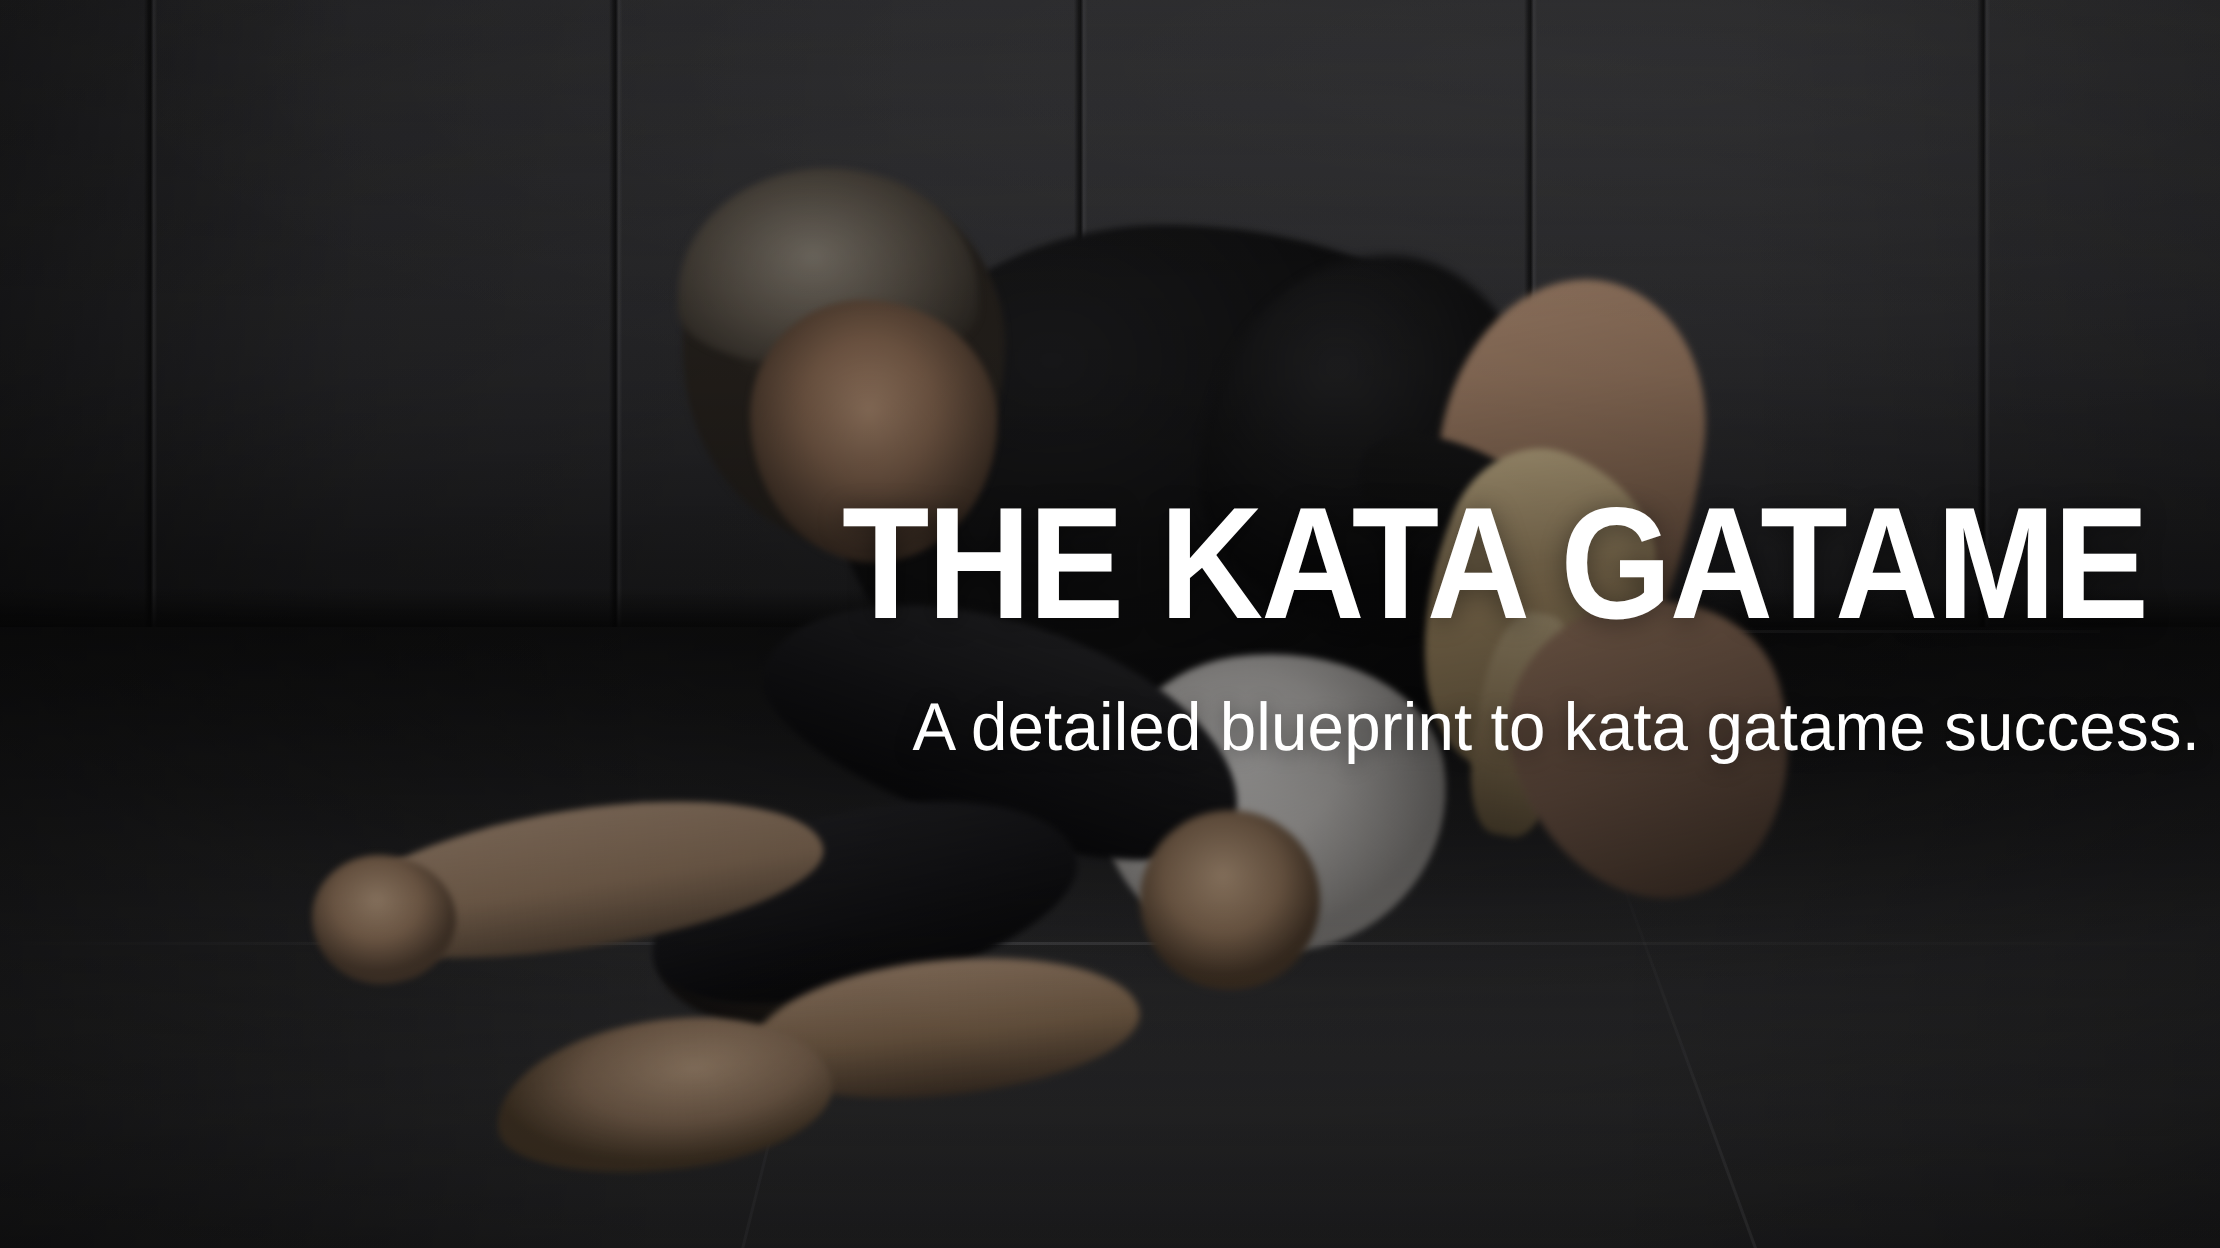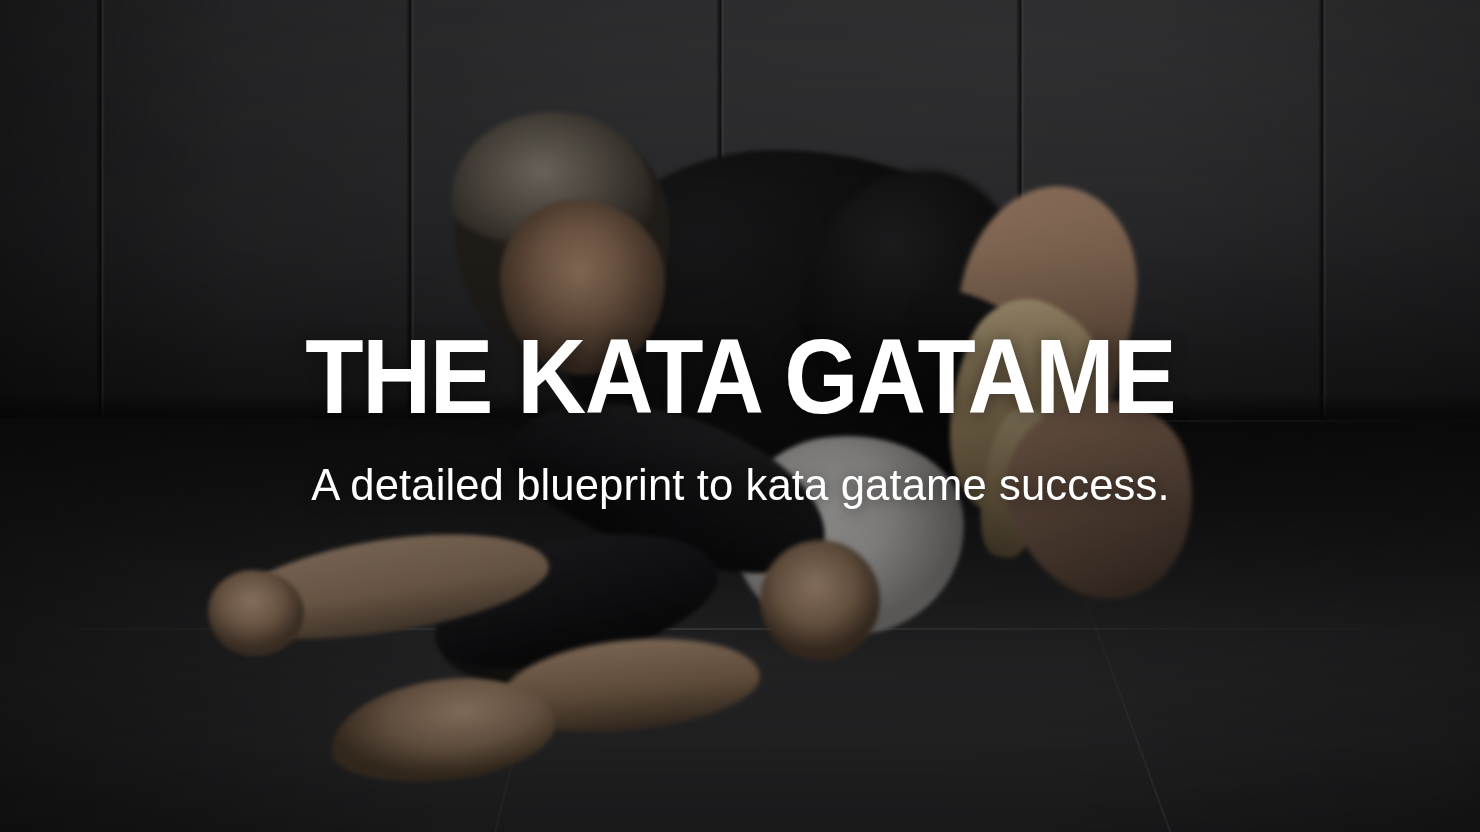--- a/index.html
+++ b/index.html
@@ -246,21 +246,21 @@
         rgba(0,0,0,.40) 62%,
         rgba(0,0,0,.20) 82%,
         rgba(0,0,0,.12) 100%);
     pointer-events:none;
   }
 
   
   .overlay{
     position:absolute; inset:0;
     display:flex; flex-direction:column;
-    align-items:center; justify-content:flex-start;
+    align-items:flex-end; justify-content:flex-start;
     padding-top:330px;
   }
   .headline{
     font-family:"Liberation Sans", sans-serif;
     font-weight:700;
     font-size:106px;
     line-height:92px;
     letter-spacing:-1.5px;
     color:#ffffff;
     text-transform:uppercase;

